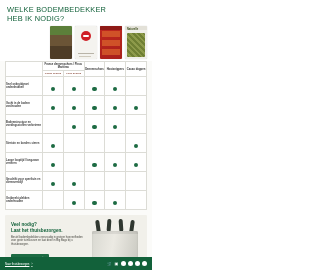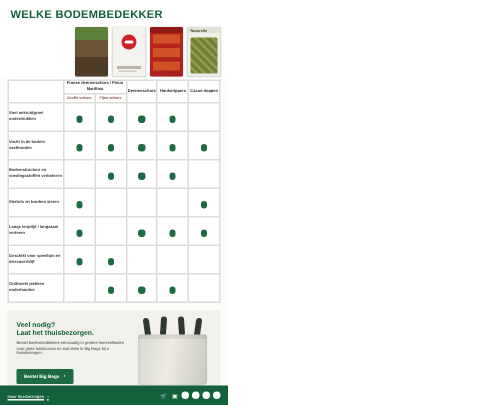--- a/index.html
+++ b/index.html
@@ -9,21 +9,21 @@
     background:#ffffff;
     font-family:"Liberation Sans","DejaVu Sans",sans-serif;
     color:#2b2b2b;
     -webkit-font-smoothing:antialiased;
   }
   .page{position:relative;width:152px;height:270px;background:#fbfbf9;}
 
   
   .header{padding:6px 7px 2px 7px;background:#ffffff;}
   .title{
-    font-size:7.4px;line-height:8.6px;font-weight:bold;
+    font-size:7.4px;line-height:8.6px;font-weight:normal;
     letter-spacing:.2px;color:#12613a;text-transform:uppercase;
     margin:0;
   }
   .title .l2{display:block;}
 
   
   .products{
     display:flex;align-items:flex-end;justify-content:flex-end;
     gap:3px;padding:1px 5px 2px 5px;background:#ffffff;
     height:36px;box-sizing:border-box;
@@ -114,20 +114,21 @@
   .sico.cart,.sico.bag{background:transparent;color:#fff;font-size:4px;line-height:5px;text-align:center;}
 </style>
 </head>
 <body>
 
 <div class="page">
 
   <div class="header">
     <h1 class="title">
       <span>WELKE BODEMBEDEKKER</span>
+      <span class="l2">HEB IK NODIG?</span>
     </h1>
   </div>
 
   <div class="products">
     <div class="pack pack-bark"></div>
     <div class="pack pack-white">
       <span class="logo"></span>
       <span class="bar"></span>
       <span class="bar2"></span>
     </div>

